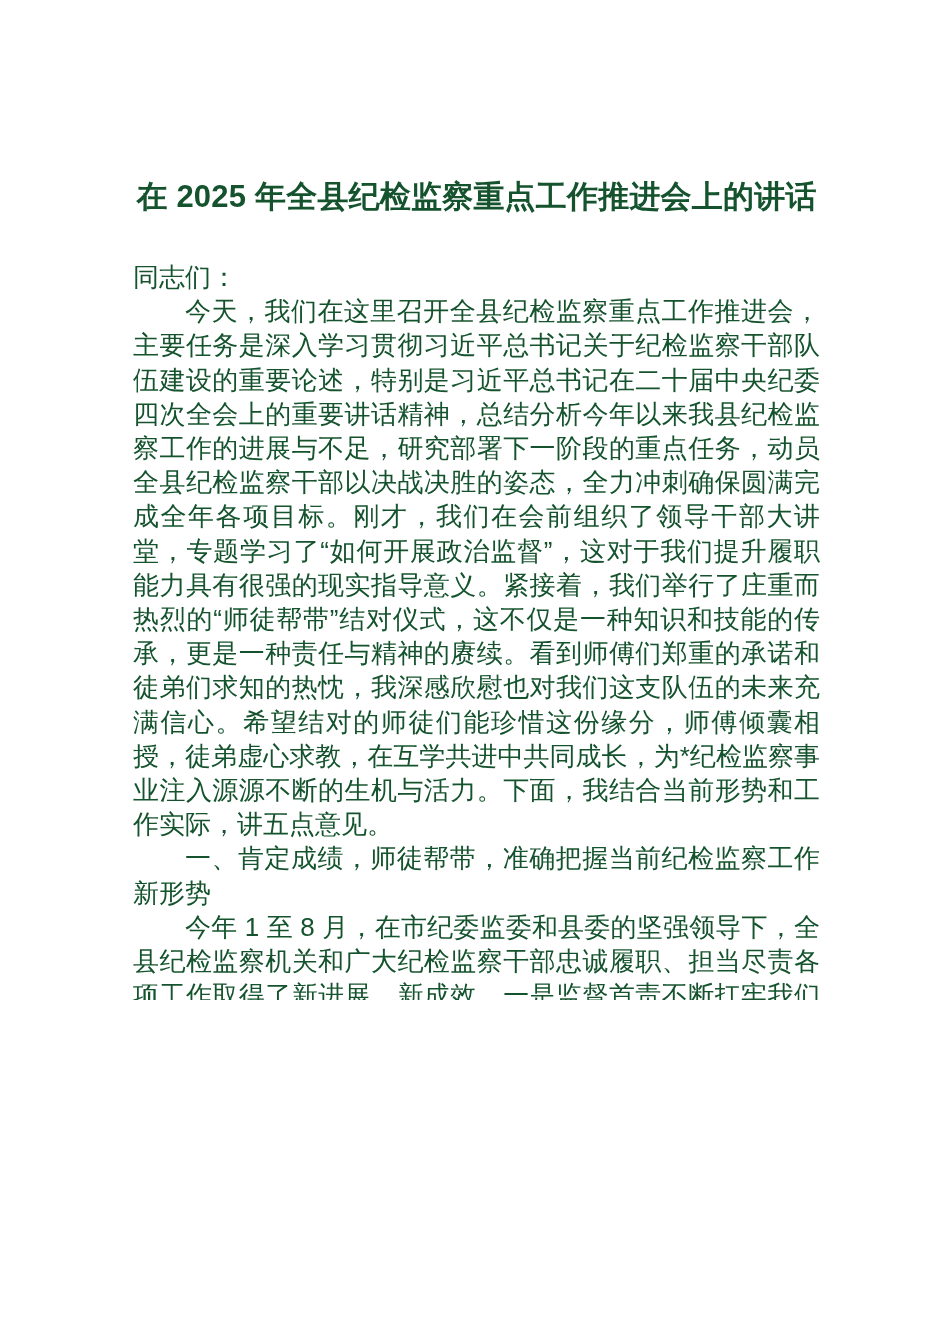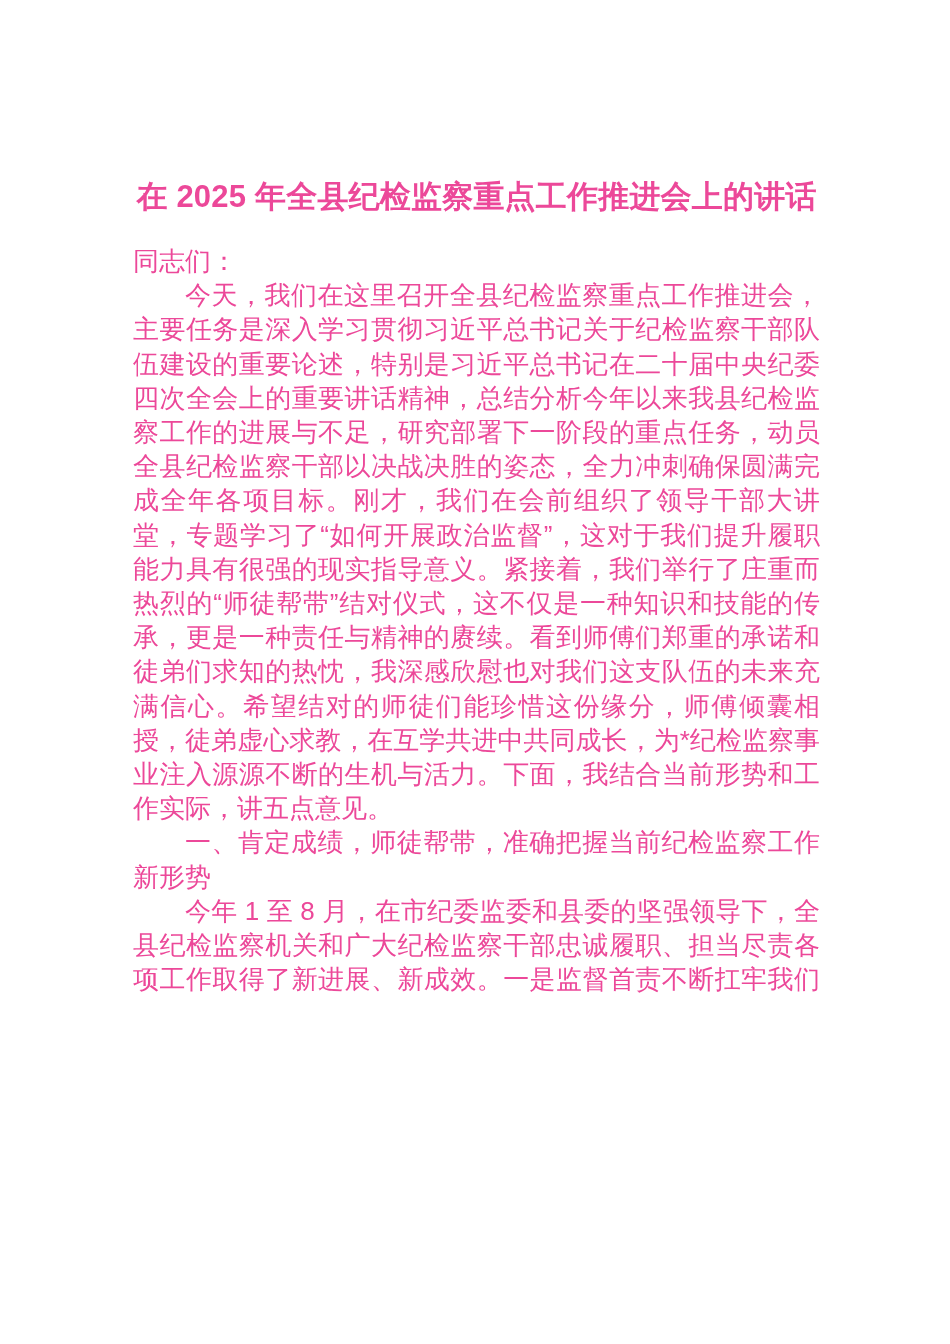--- a/index.html
+++ b/index.html
@@ -8,40 +8,40 @@
     background: #ffffff;
   }
   .page {
     position: relative;
     width: 950px;
     height: 1000px;
     background: #ffffff;
     margin: 0 auto;
     overflow: hidden;
     font-family: "Liberation Sans", "DejaVu Sans", sans-serif;
-    color: #ec4899;
+    color: #14532d;
     -webkit-font-smoothing: antialiased;
   }
   .content {
     position: absolute;
     left: 133px;
     top: 0;
     width: 687px;
   }
   .doc-title {
     margin: 0;
     padding-top: 170px;
     font-size: 31px;
     line-height: 54px;
     font-weight: 700;
     text-align: center;
     letter-spacing: 0.2px;
   }
   .body-block {
-    margin-top: 20px;
+    margin-top: 36px;
   }
   p.para {
     margin: 0;
     font-size: 26px;
     line-height: 34.2px;
     text-align: justify;
     text-justify: inter-character;
     letter-spacing: 0px;
     word-break: break-all;
   }

